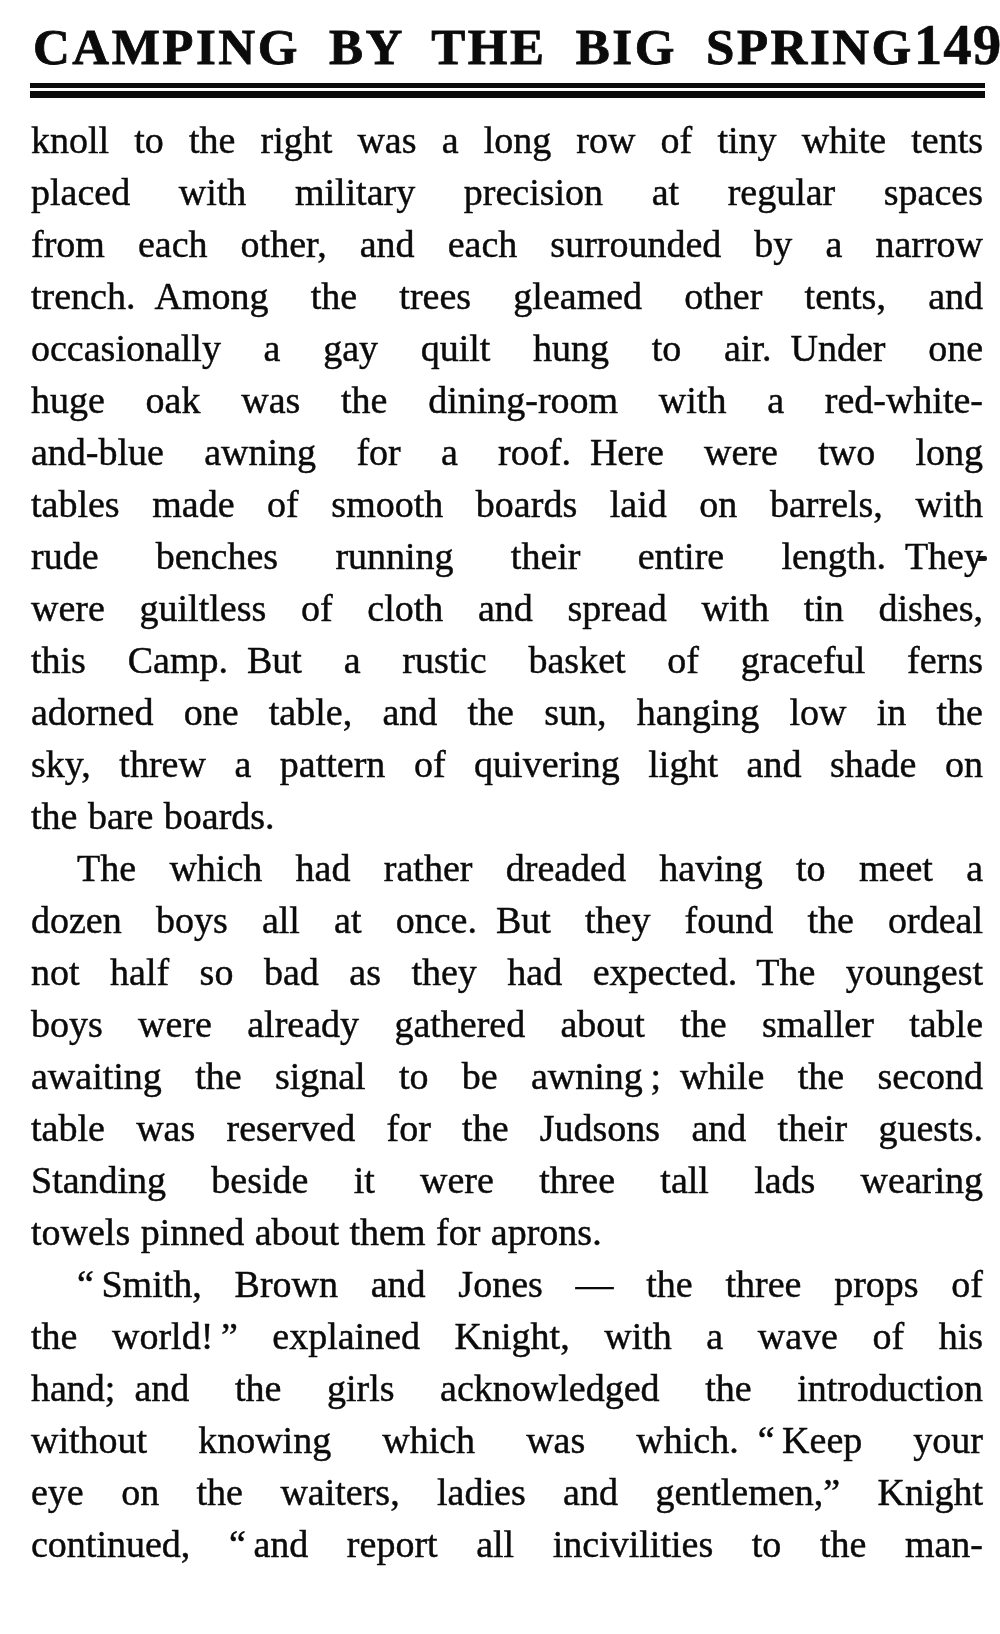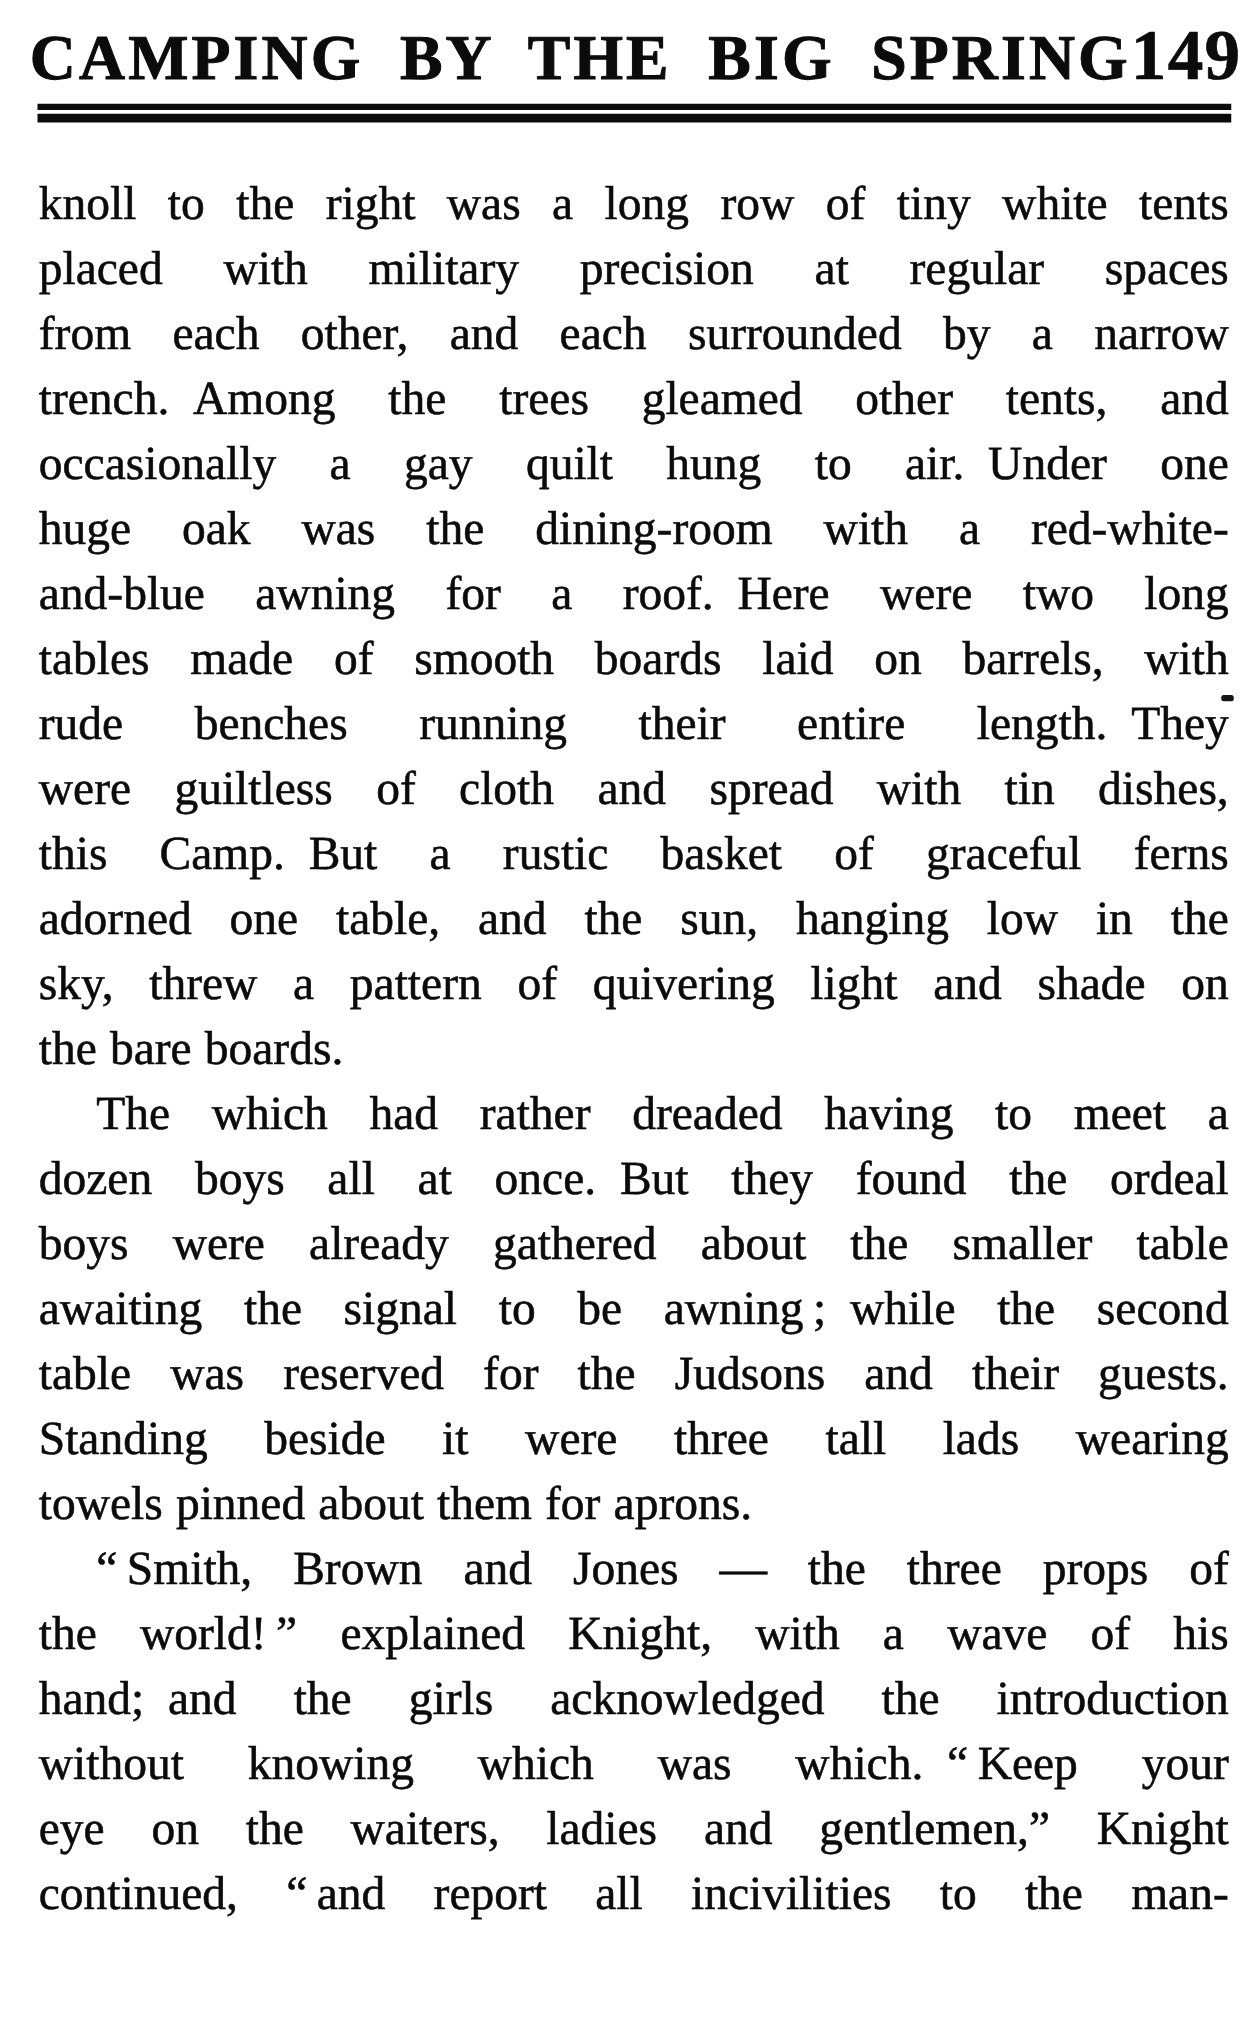--- a/index.html
+++ b/index.html
@@ -18,21 +18,21 @@
     color: #0b0b0b;
     font-family: "Liberation Serif", serif;
   }
   
   .header {
     position: absolute;
     left: 33px;
     top: 12px;
     width: 951px;
     display: flex;
-    justify-content: center;
+    justify-content: flex-start;
     align-items: baseline;
   }
   .title {
     font-size: 51px;
     font-weight: bold;
     letter-spacing: 2.5px;
     word-spacing: 14px;
     white-space: nowrap;
     -webkit-text-stroke: 0.8px #0b0b0b;
   }
@@ -60,21 +60,20 @@
   }
   
   .bodytext {
     position: absolute;
     left: 31px;
     top: 114px;
     width: 952px;
     font-size: 38px;
     line-height: 52px;
     word-spacing: 1px;
-    margin-top: 23px;
     -webkit-text-stroke: 0.45px #0b0b0b;
   }
   .line {
     height: 52px;
     text-align: justify;
     text-align-last: justify;
     white-space: normal;
     overflow: visible;
   }
   .line.indent { text-indent: 46px; }
@@ -120,20 +119,21 @@
       <div class="line">were guiltless of cloth and spread with tin dishes,</div>
       <div class="line">this Camp. But a rustic basket of graceful ferns</div>
       <div class="line">adorned one table, and the sun, hanging low in the</div>
       <div class="line">sky, threw a pattern of quivering light and shade on</div>
       <div class="line last">the bare boards.</div>
     </div>
 
     <div class="para">
       <div class="line indent">The which had rather dreaded having to meet a</div>
       <div class="line">dozen boys all at once. But they found the ordeal</div>
+      <div class="line">not half so bad as they had expected. The youngest</div>
       <div class="line">boys were already gathered about the smaller table</div>
       <div class="line">awaiting the signal to be awning ; while the second</div>
       <div class="line">table was reserved for the Judsons and their guests.</div>
       <div class="line">Standing beside it were three tall lads wearing</div>
       <div class="line last">towels pinned about them for aprons.</div>
     </div>
 
     <div class="para">
       <div class="line indent">“ Smith, Brown and Jones — the three props of</div>
       <div class="line">the world! ” explained Knight, with a wave of his</div>

